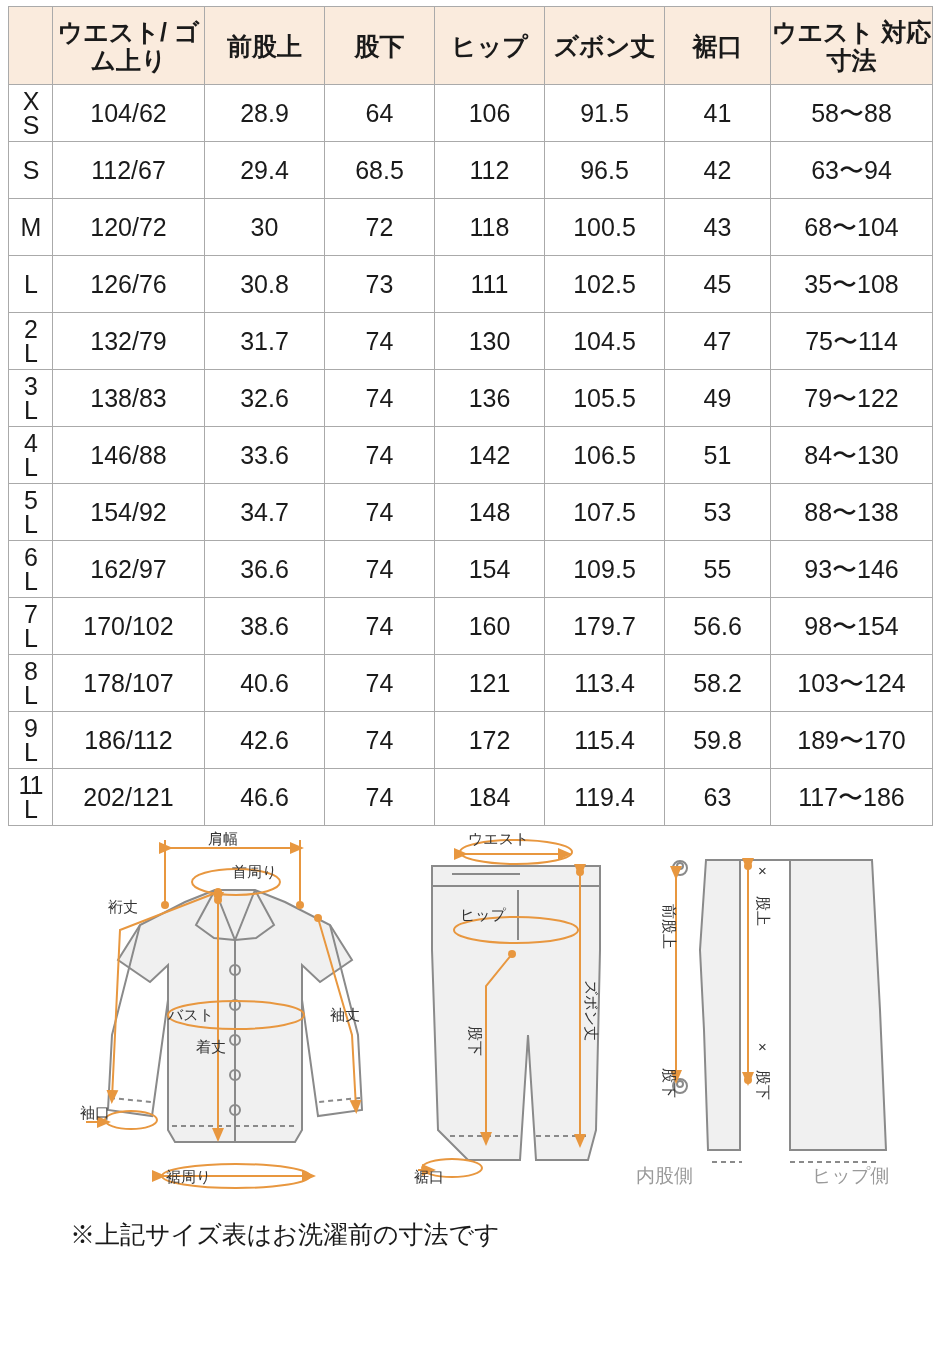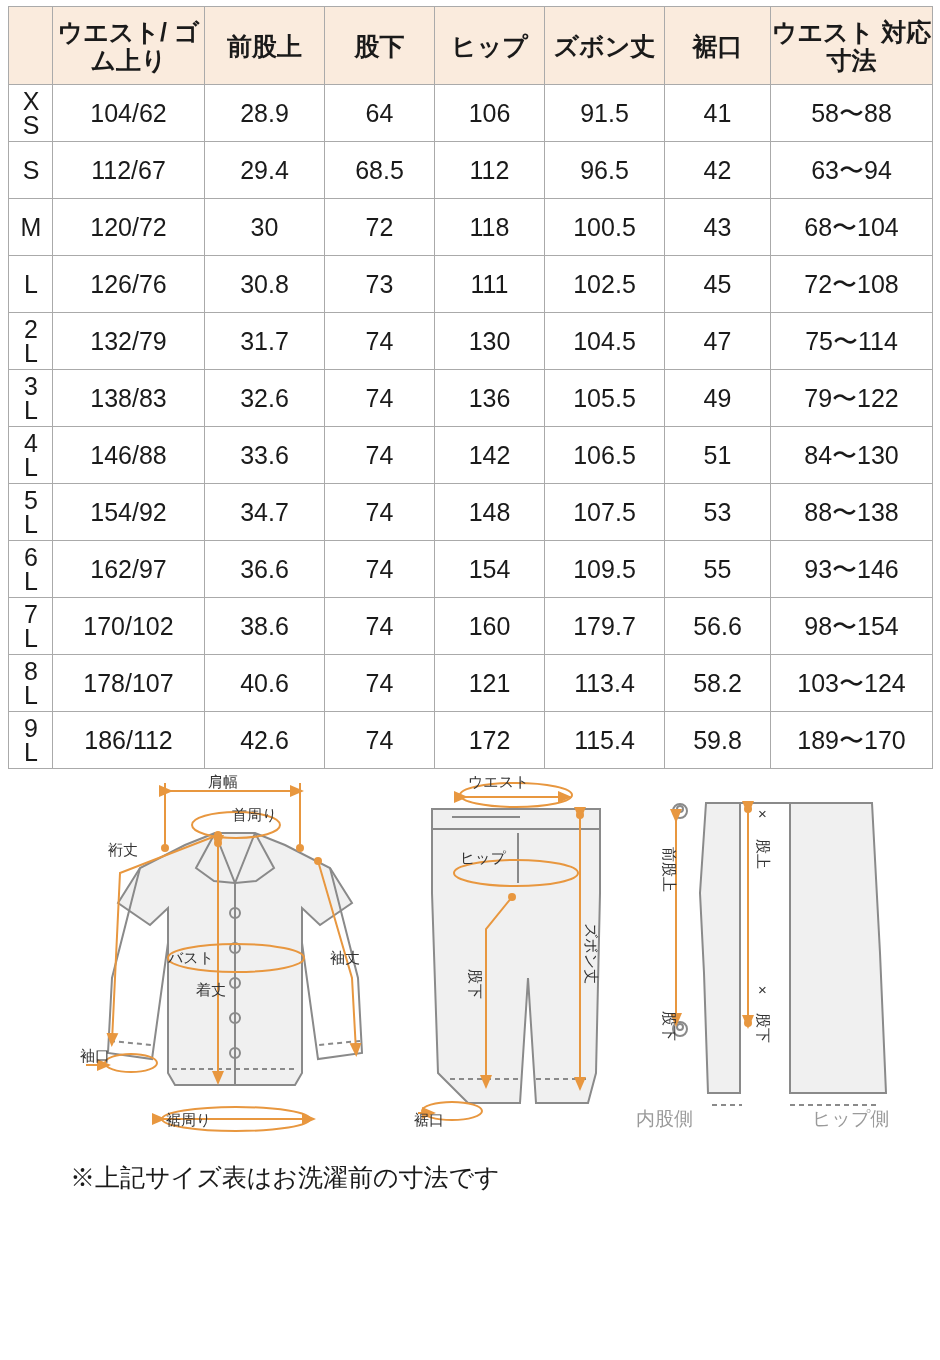--- a/index.html
+++ b/index.html
@@ -149,21 +149,21 @@
         <tr>
           <td class="size-cell">
             <span>L</span>
           </td>
           <td>126/76</td>
           <td>30.8</td>
           <td>73</td>
           <td>111</td>
           <td>102.5</td>
           <td>45</td>
-          <td>72〜108</td>
+          <td>35〜108</td>
         </tr>
         <tr>
           <td class="size-cell">
             <span>2</span>
             <span>L</span>
           </td>
           <td>132/79</td>
           <td>31.7</td>
           <td>74</td>
           <td>130</td>
@@ -254,20 +254,33 @@
             <span>9</span>
             <span>L</span>
           </td>
           <td>186/112</td>
           <td>42.6</td>
           <td>74</td>
           <td>172</td>
           <td>115.4</td>
           <td>59.8</td>
           <td>189〜170</td>
+        </tr>
+        <tr>
+          <td class="size-cell">
+            <span>11</span>
+            <span>L</span>
+          </td>
+          <td>202/121</td>
+          <td>46.6</td>
+          <td>74</td>
+          <td>184</td>
+          <td>119.4</td>
+          <td>63</td>
+          <td>117〜186</td>
         </tr>
       </tbody>
   </table>
 
   <div class="diagram">
     <svg width="940" height="420" viewBox="0 0 940 420">
       <defs>
         <style>
           .gl { fill:#f0f0f0; stroke:#8a8a8a; stroke-width:2; }
           .gl2 { fill:none; stroke:#8a8a8a; stroke-width:2; }

